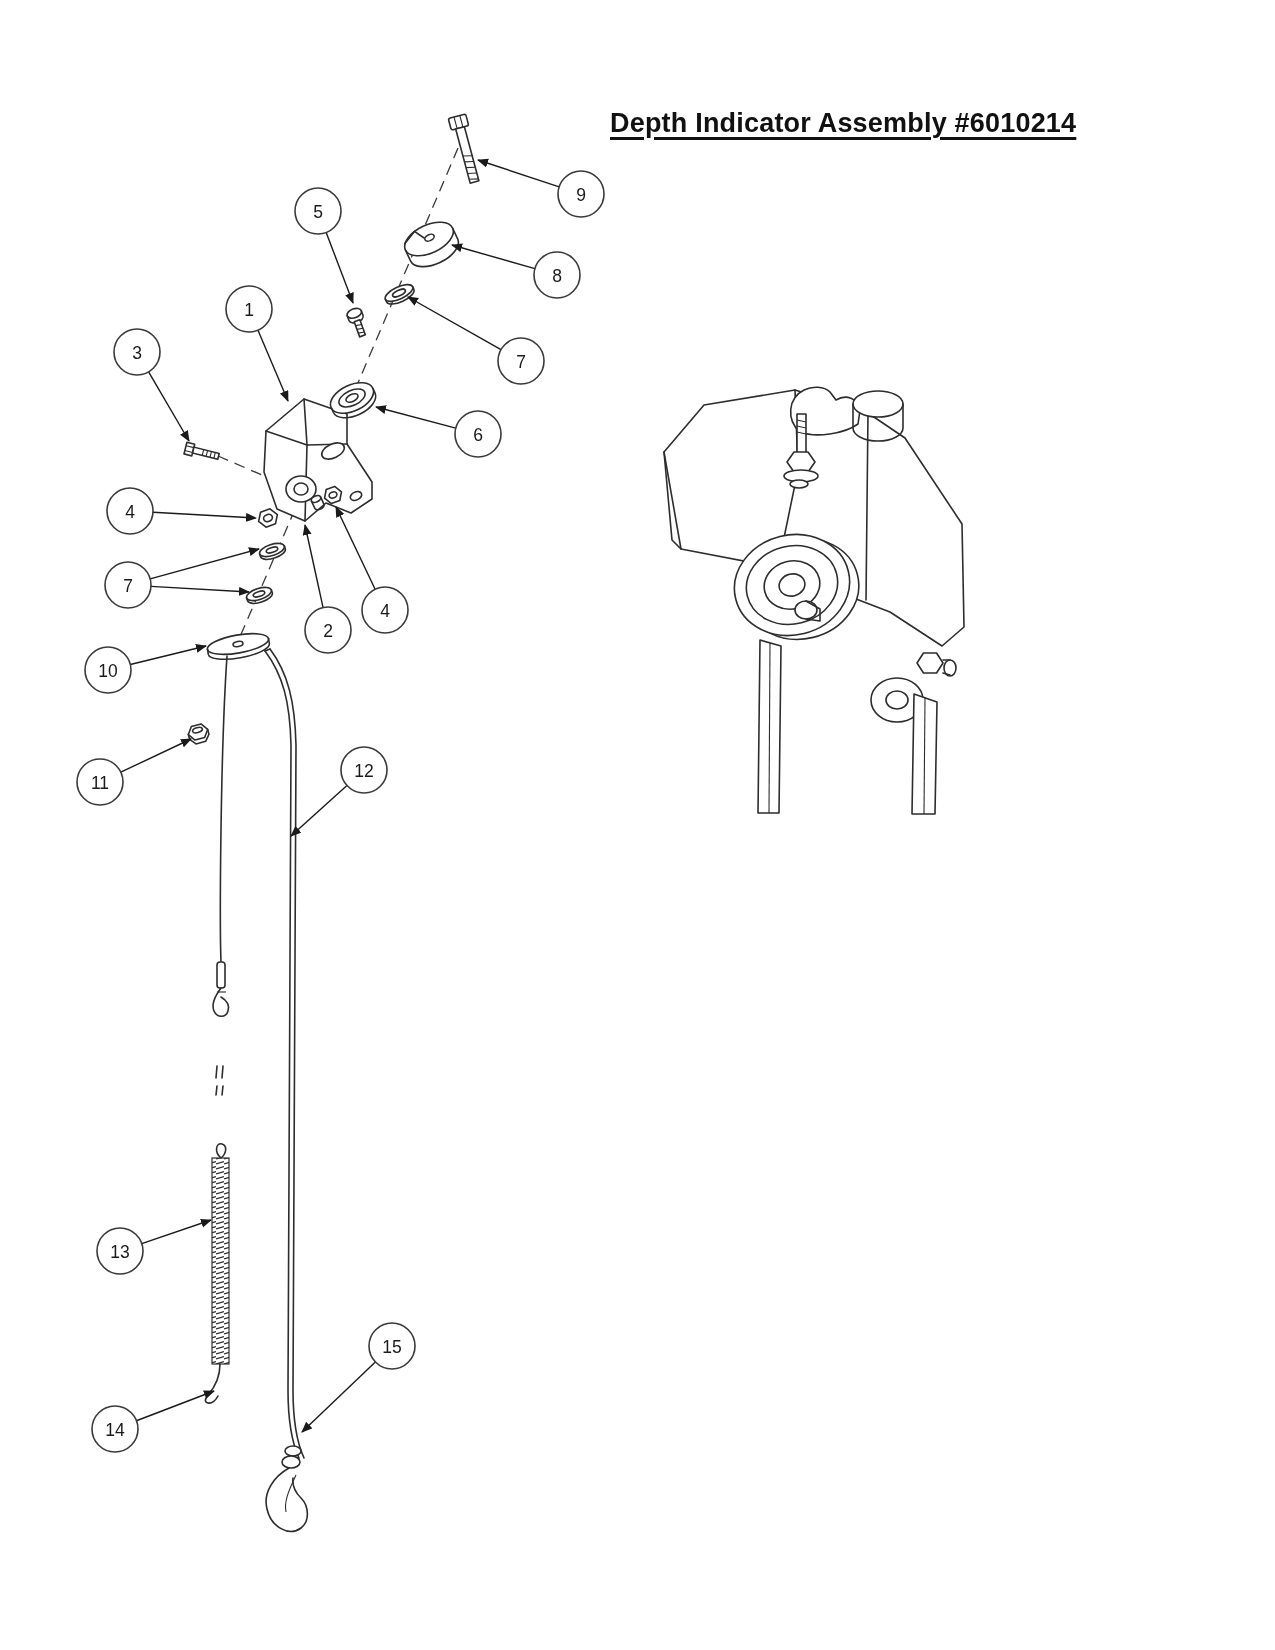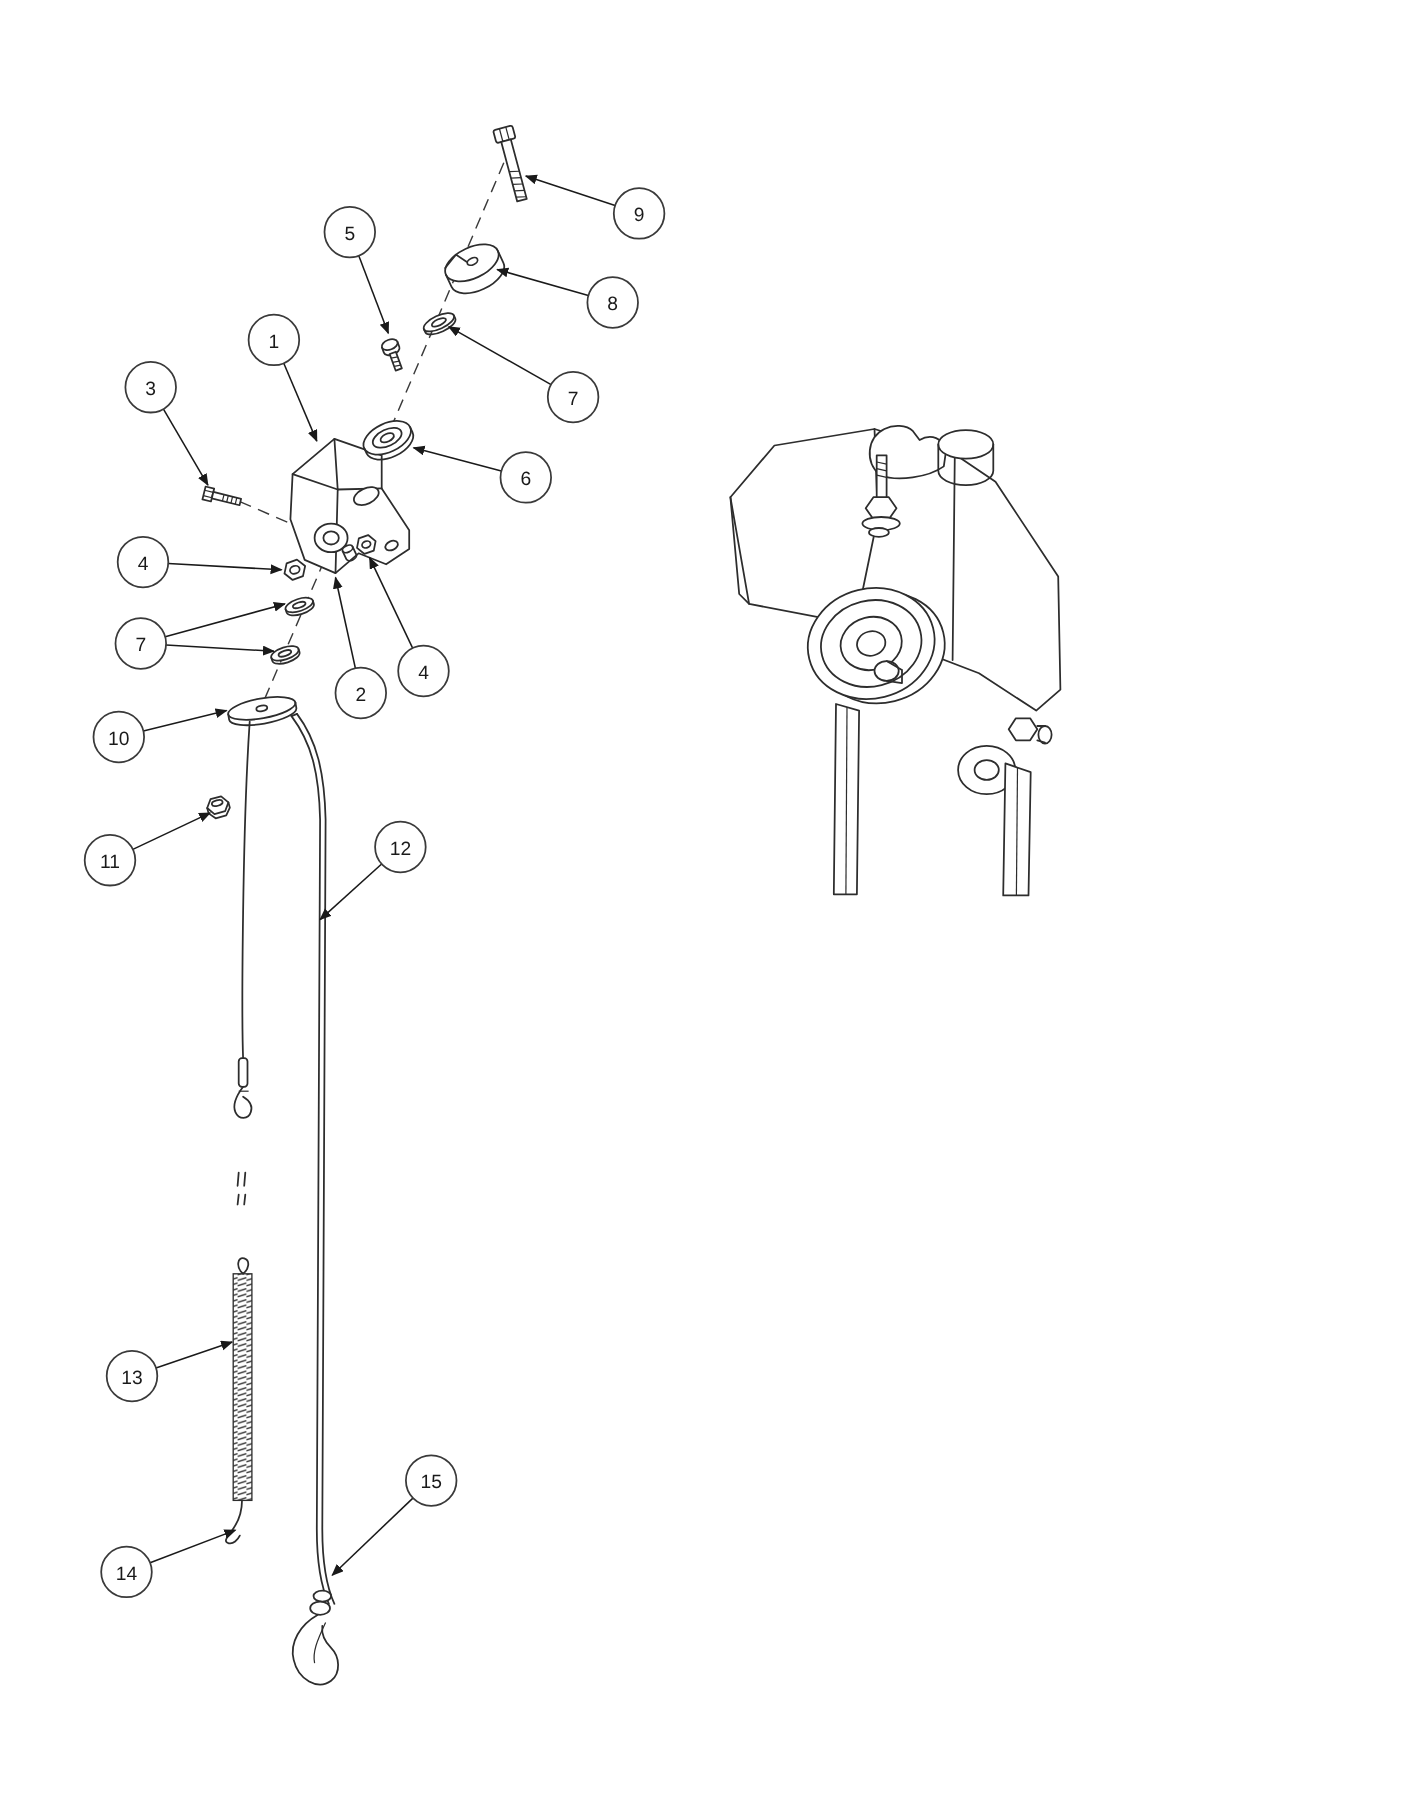--- a/index.html
+++ b/index.html
@@ -16,20 +16,21 @@
   .leader{stroke:#1a1a1a;stroke-width:1.4;}
   .callout-circle{fill:#fff;stroke:#3a3a3a;stroke-width:1.6;}
   .callout-label{font-family:"Liberation Sans",sans-serif;font-size:17.5px;fill:#1a1a1a;
                  text-anchor:middle;dominant-baseline:central;}
 </style>
 </head>
 <body>
 
 <div class="page">
 
+  <div class="title">Depth Indicator Assembly #6010214</div>
 
   <svg width="1275" height="1650" viewBox="0 0 1275 1650">
     <defs>
       <marker id="arrowhead" markerUnits="userSpaceOnUse" markerWidth="12" markerHeight="10" refX="10" refY="4.5" orient="auto">
         <path d="M0,0 L11,4.5 L0,9 Z" fill="#1a1a1a"></path>
       </marker>
       <pattern id="coil" width="8" height="5" patternUnits="userSpaceOnUse">
         <path d="M0,4 L8,1.5" stroke="#2d2d2d" stroke-width="1.2" fill="none"></path>
       </pattern>
     </defs>

